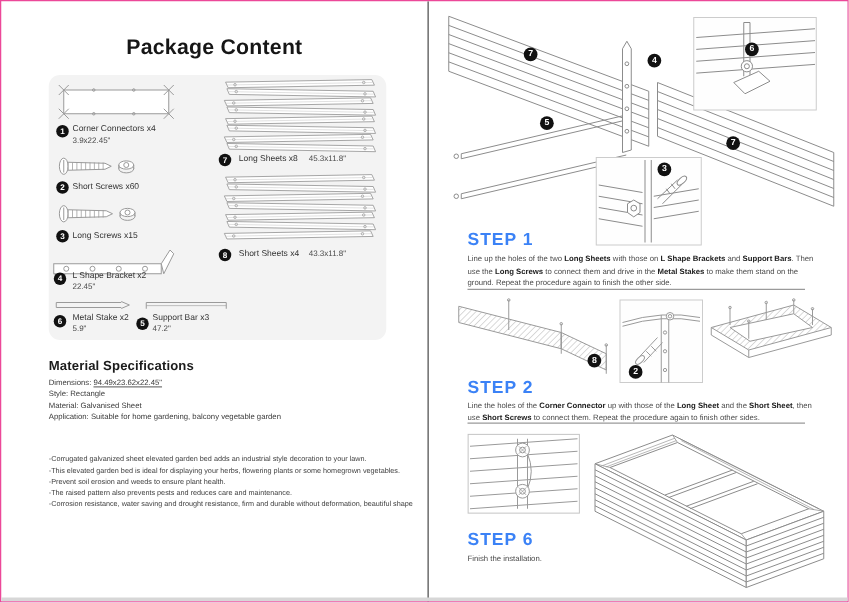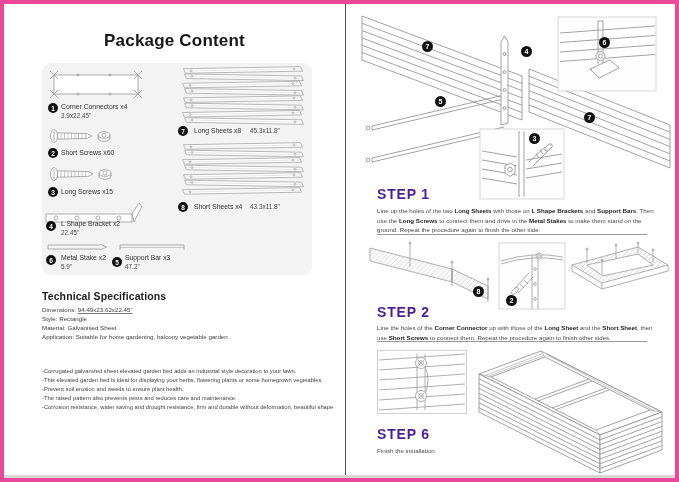--- a/index.html
+++ b/index.html
@@ -1,28 +1,28 @@
 <!DOCTYPE html>
 <html><head>
 <meta charset="utf-8">
 <style>
   html,body{margin:0;padding:0;background:#e8e8e8;font-family:"Liberation Sans",sans-serif;}
-  #page{position:relative;width:679px;height:482px;background:#ffffff;border:4px solid #ec4899;box-sizing:border-box;overflow:hidden;margin:0 auto;}
+  #page{position:relative;width:679px;height:482px;background:#ffffff;border:1px solid #ec4899;box-sizing:border-box;overflow:hidden;margin:0 auto;}
   .abs{position:absolute;}
   .title{width:341px;text-align:center;font-size:17px;font-weight:600;color:#161616;letter-spacing:.2px;}
   .panel{background:#f3f3f3;border-radius:9px;}
   .pbadge{width:10px;height:10px;border-radius:50%;background:#111;color:#fff;font-size:6.5px;font-weight:700;display:flex;align-items:center;justify-content:center;}
   .cbadge{width:11px;height:11px;border-radius:50%;background:#111;color:#fff;font-size:7px;font-weight:700;display:flex;align-items:center;justify-content:center;z-index:5;}
   .lbl{font-size:6.8px;color:#333;white-space:nowrap;}
   .sz{font-size:6.4px;color:#4a4a4a;white-space:nowrap;}
   .h2{font-size:10.5px;font-weight:700;color:#1c1c1c;letter-spacing:.1px;}
   .spec{font-size:6.2px;color:#3a3a3a;line-height:9px;white-space:nowrap;}
   .dim-val{text-decoration:underline;text-decoration-color:#777;}
   .bullet{font-size:5.8px;color:#3f3f3f;line-height:9px;white-space:nowrap;}
-  .step-h{font-size:14px;font-weight:600;color:#4c1d95;letter-spacing:.8px;}
+  .step-h{font-size:14px;font-weight:600;color:#3b82f6;letter-spacing:.8px;}
   .step-body{font-size:6.2px;color:#4a4a4a;line-height:1.55;width:284px;}
   .step-body b{color:#222;}
   .sep{height:1px;background:#9a9a9a;width:270px;}
   .divider{width:1px;height:482px;background:#4f4f4f;}
   .bottom-strip{width:679px;height:3px;background:#d7d7d7;}
   svg{display:block;overflow:visible;}
 </style>
 </head>
 <body>
 
@@ -141,21 +141,21 @@
     <use href="#strip" transform="translate(0,15) rotate(-1 60 3)"></use>
     <use href="#strip" transform="translate(2,22.5) rotate(1 60 3)"></use>
     <use href="#strip" transform="translate(1,30) rotate(-1 60 3)"></use>
     <use href="#strip" transform="translate(2,37.5) rotate(1 60 3)"></use>
     <use href="#strip" transform="translate(0,45) rotate(-1 60 3)"></use>
   </svg>
   <div class="abs pbadge" style="left:174px;top:198px">8</div>
   <div class="abs lbl" style="left:190px;top:199px">Short Sheets x4</div>
   <div class="abs sz" style="left:246px;top:199px">43.3x11.8"</div>
 
-  <div class="abs h2" style="left:38px;top:286px">Technical Specifications</div>
+  <div class="abs h2" style="left:38px;top:286px">Material Specifications</div>
   <div class="abs spec" style="left:38px;top:301px">
     <span>Dimensions:</span>
     <span class="dim-val">94.49x23.62x22.45"</span>
   </div>
   <div class="abs spec" style="left:38px;top:310px">Style: Rectangle</div>
   <div class="abs spec" style="left:38px;top:319px">Material: Galvanised Sheet</div>
   <div class="abs spec" style="left:38px;top:328px">Application: Suitable for home gardening, balcony vegetable garden</div>
 
   <div class="abs bullet" style="left:38px;top:363px">-Corrugated galvanized sheet elevated garden bed adds an industrial style decoration to your lawn.</div>
   <div class="abs bullet" style="left:38px;top:372px">-This elevated garden bed is ideal for displaying your herbs, flowering plants or some homegrown vegetables.</div>

